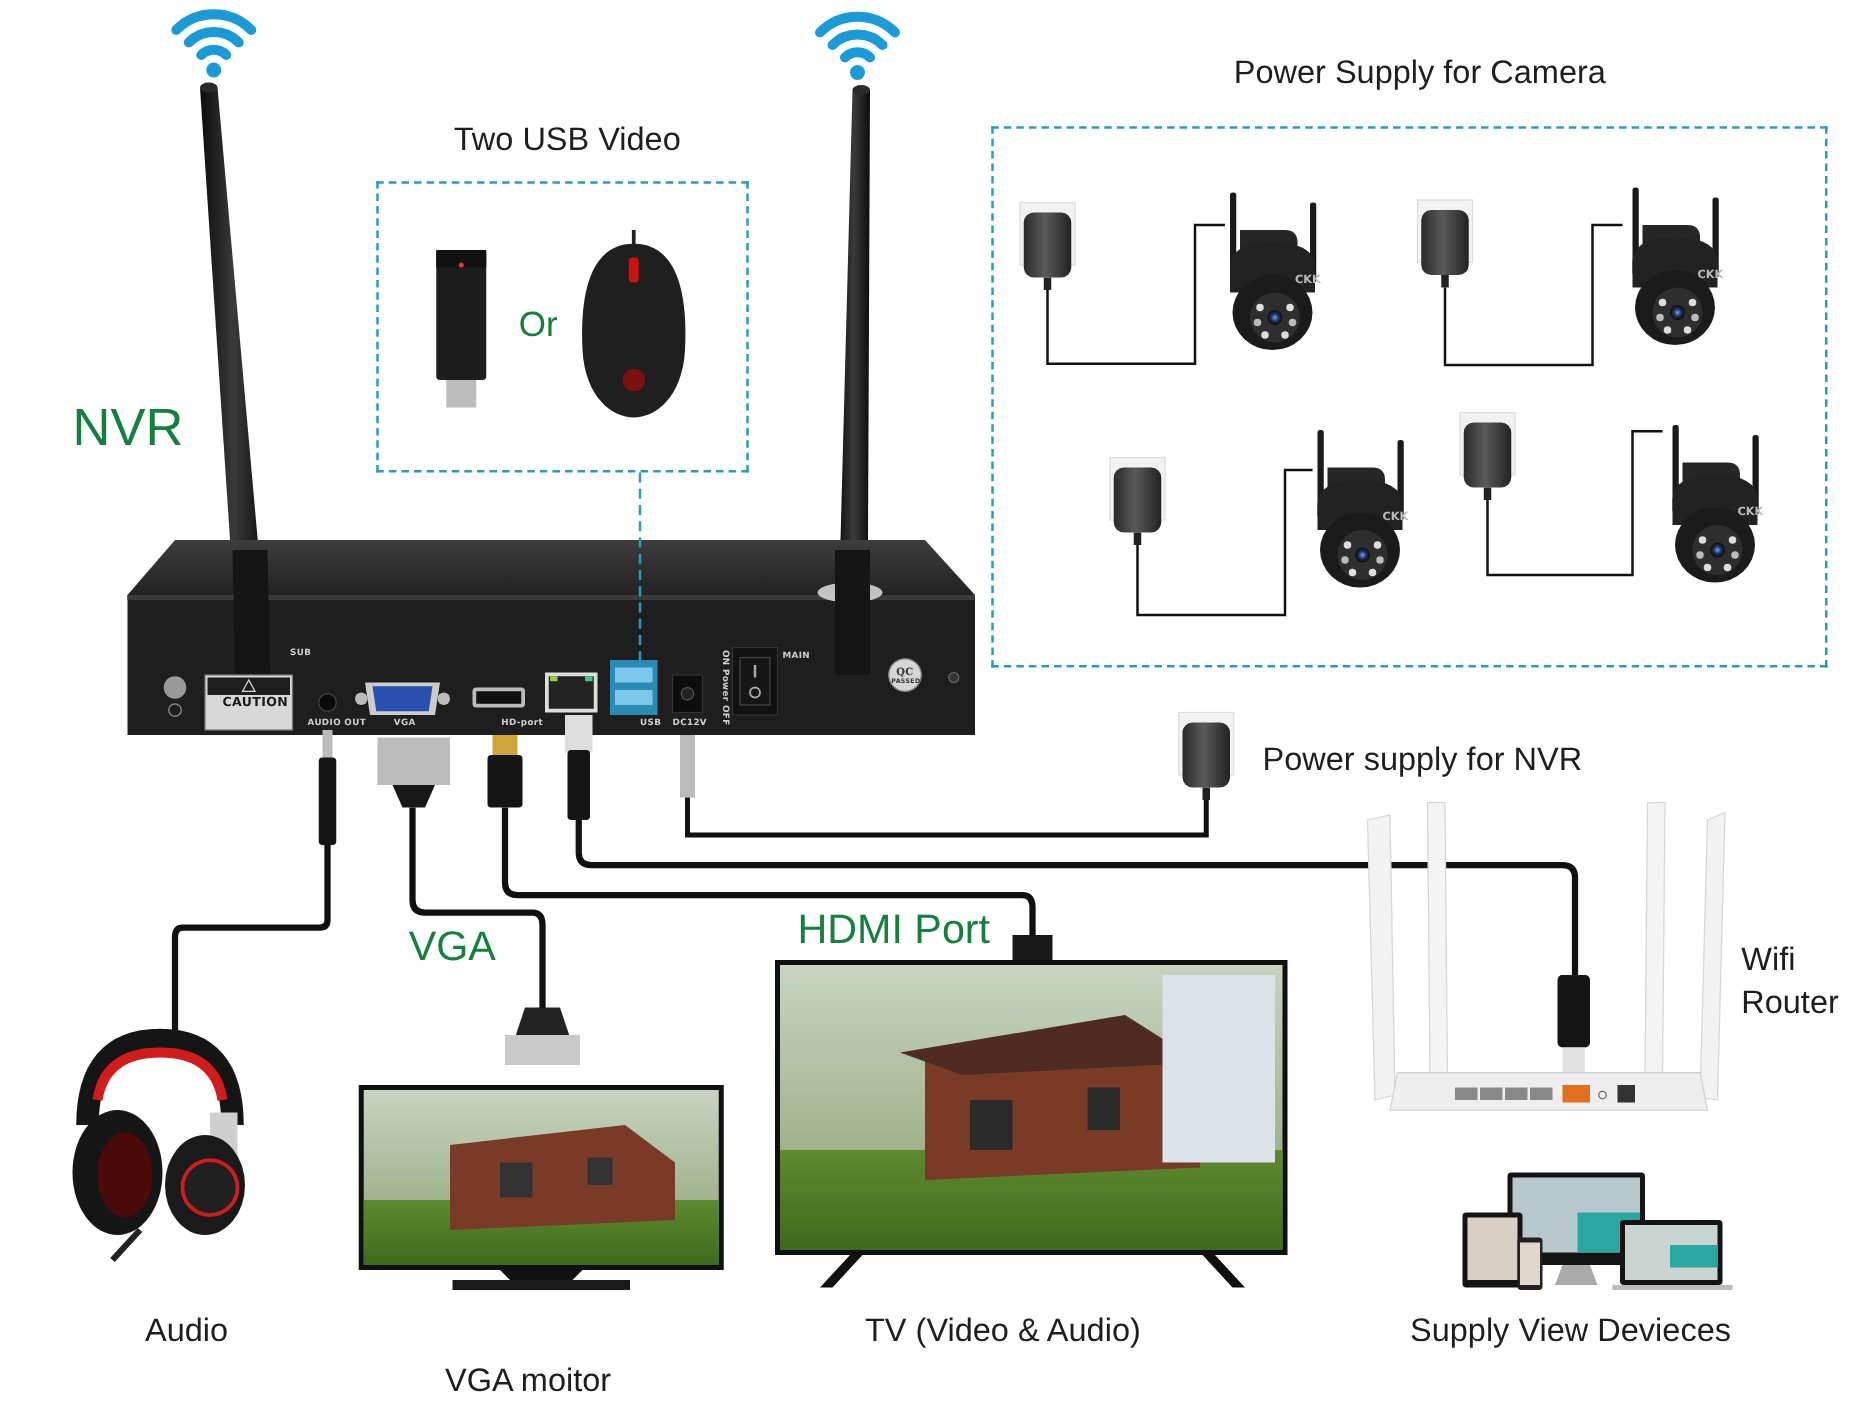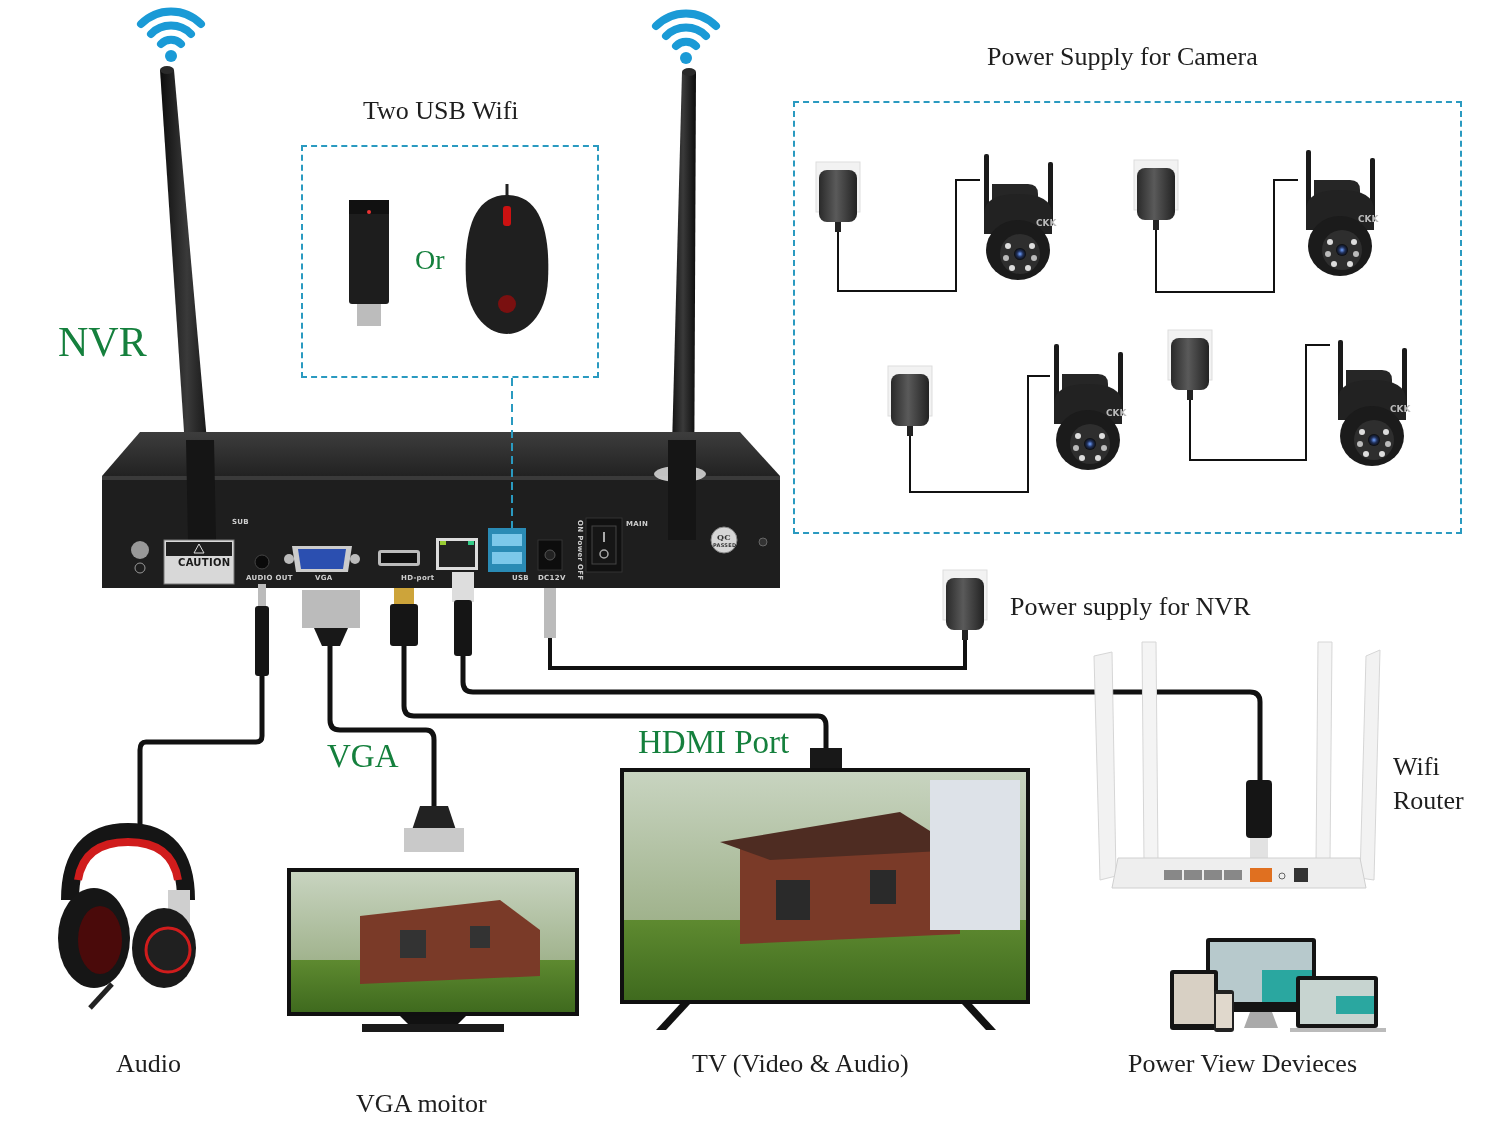--- a/index.html
+++ b/index.html
@@ -1,17 +1,17 @@
 <!DOCTYPE html>
 <html><head>
 <meta charset="utf-8">
 <style>
   html,body{margin:0;padding:0;background:#fff;}
   body{width:1500px;height:1126px;position:relative;overflow:hidden;font-family:"Liberation Sans","DejaVu Sans",sans-serif;color:#1a1a1a;}
-  .lbl{position:absolute;font-family:Liberation Serif, serif;white-space:nowrap;}
+  .lbl{position:absolute;font-family:Liberation Sans, sans-serif;white-space:nowrap;}
   .lbl-dark{color:#1e1e1e;font-size:26px;}
   .lbl-blue{color:#15803d;}
   .dashed{position:absolute;border:2px dashed #2a9ac0;box-sizing:border-box;}
   svg{position:absolute;left:0;top:0;}
   .port-txt{position:absolute;color:#cfcfcf;font-size:7px;font-weight:bold;font-family:"DejaVu Sans",sans-serif;letter-spacing:.3px;}
 </style>
 </head>
 <body>
 
 <svg width="1500" height="1126" viewBox="0 0 1500 1126">
@@ -267,30 +267,30 @@
 </svg>
 
 <div class="dashed" style="left:301px;top:145px;width:298px;height:233px;"></div>
 <div class="dashed" style="left:793px;top:101px;width:669px;height:433px;"></div>
 
 <div class="lbl lbl-blue" style="left:58px;top:318px;font-size:42px;text-align:right;">NVR</div>
 <div class="lbl lbl-blue" style="left:415px;top:244px;font-size:28px;">Or</div>
 <div class="lbl lbl-blue" style="left:327px;top:738px;font-size:33px;">VGA</div>
 <div class="lbl lbl-blue" style="left:638px;top:724px;font-size:33px;">HDMI Port</div>
 
-<div class="lbl lbl-dark" style="left:363px;top:96px;">Two USB Wifi</div>
+<div class="lbl lbl-dark" style="left:363px;top:96px;">Two USB Video</div>
 <div class="lbl lbl-dark" style="left:987px;top:42px;">Power Supply for Camera</div>
 <div class="lbl lbl-dark" style="left:1010px;top:592px;">Power supply for NVR</div>
 <div class="lbl lbl-dark" style="left:1393px;top:752px;">Wifi</div>
 <div class="lbl lbl-dark" style="left:1393px;top:786px;text-align:right;">Router</div>
 
 <div class="lbl lbl-dark" style="left:116px;top:1049px;">Audio</div>
 <div class="lbl lbl-dark" style="left:356px;top:1049px;margin-top:40px;">VGA moitor</div>
 <div class="lbl lbl-dark" style="left:692px;top:1049px;">TV  (Video &amp; Audio)</div>
-<div class="lbl lbl-dark" style="left:1128px;top:1049px;">Power View Devieces</div>
+<div class="lbl lbl-dark" style="left:1128px;top:1049px;">Supply View Devieces</div>
 
 <div class="port-txt" style="left:232px;top:518px;">SUB</div>
 <div class="port-txt" style="left:626px;top:520px;">MAIN</div>
 <div class="port-txt" style="left:178px;top:557px;color:#1a1a1a;font-size:10px;">CAUTION</div>
 <div class="port-txt" style="left:246px;top:574px;">AUDIO OUT</div>
 <div class="port-txt" style="left:315px;top:574px;">VGA</div>
 <div class="port-txt" style="left:382px;top:574px;margin-left:19px;">HD-port</div>
 <div class="port-txt" style="left:512px;top:574px;">USB</div>
 <div class="port-txt" style="left:538px;top:574px;">DC12V</div>
 <div class="port-txt" style="left:546px;top:540px;transform:rotate(90deg);transform-origin:left top;left:584px;top:520px;">ON Power OFF</div>

